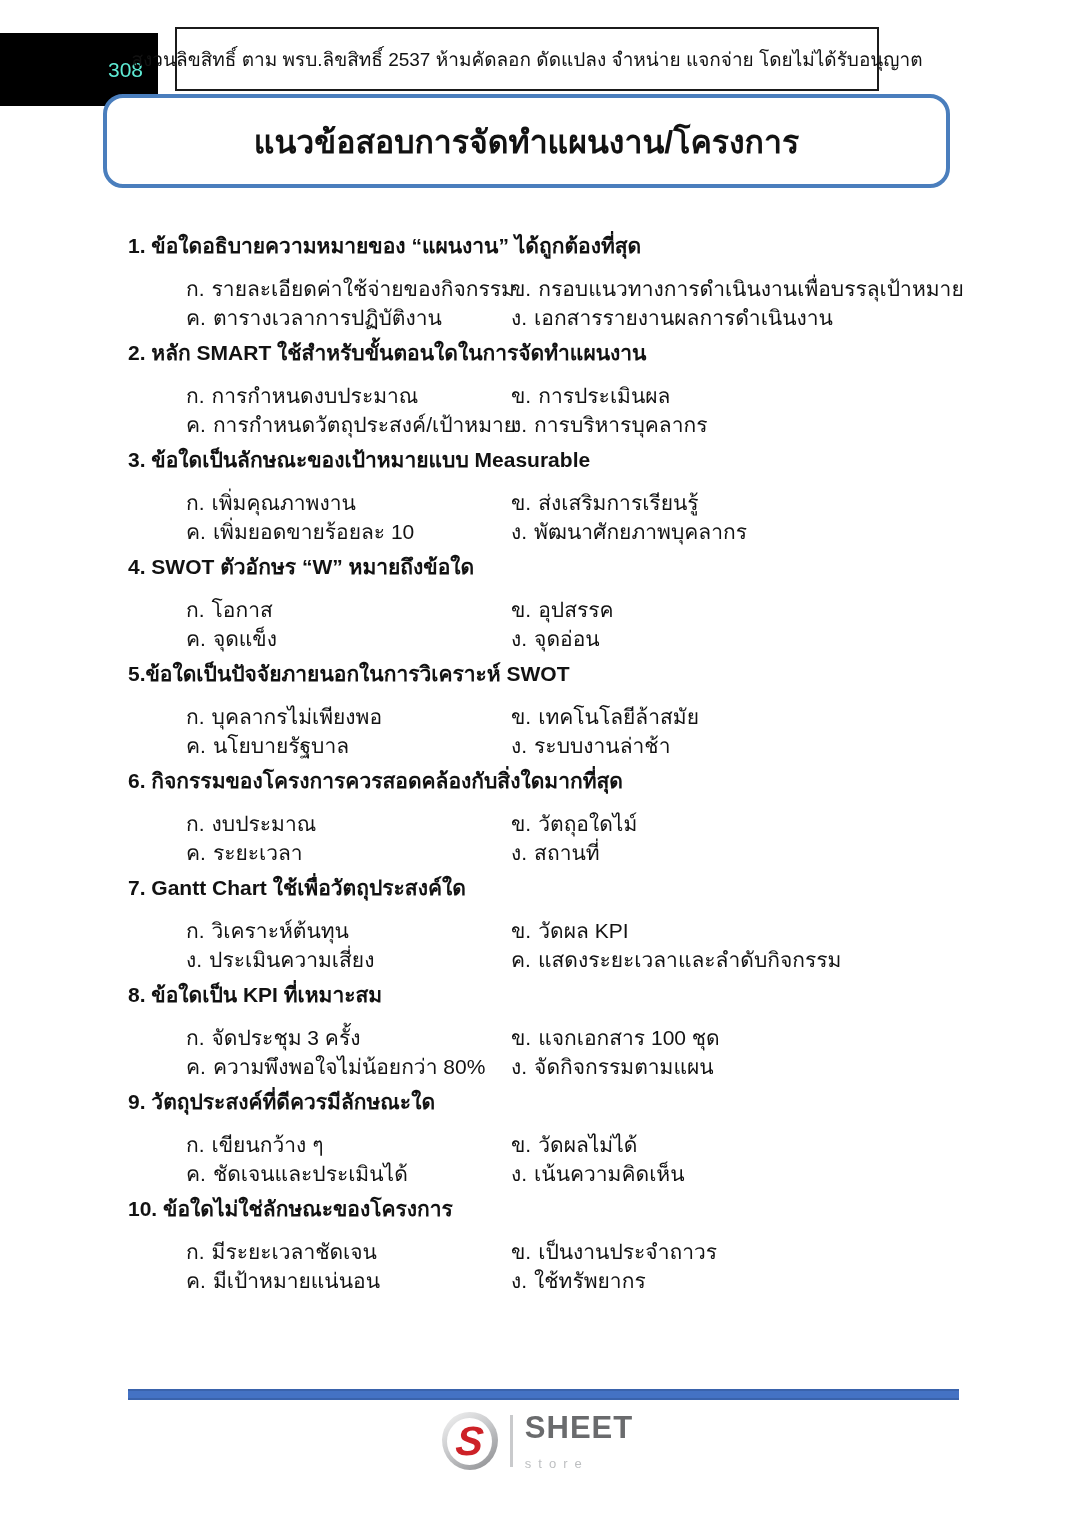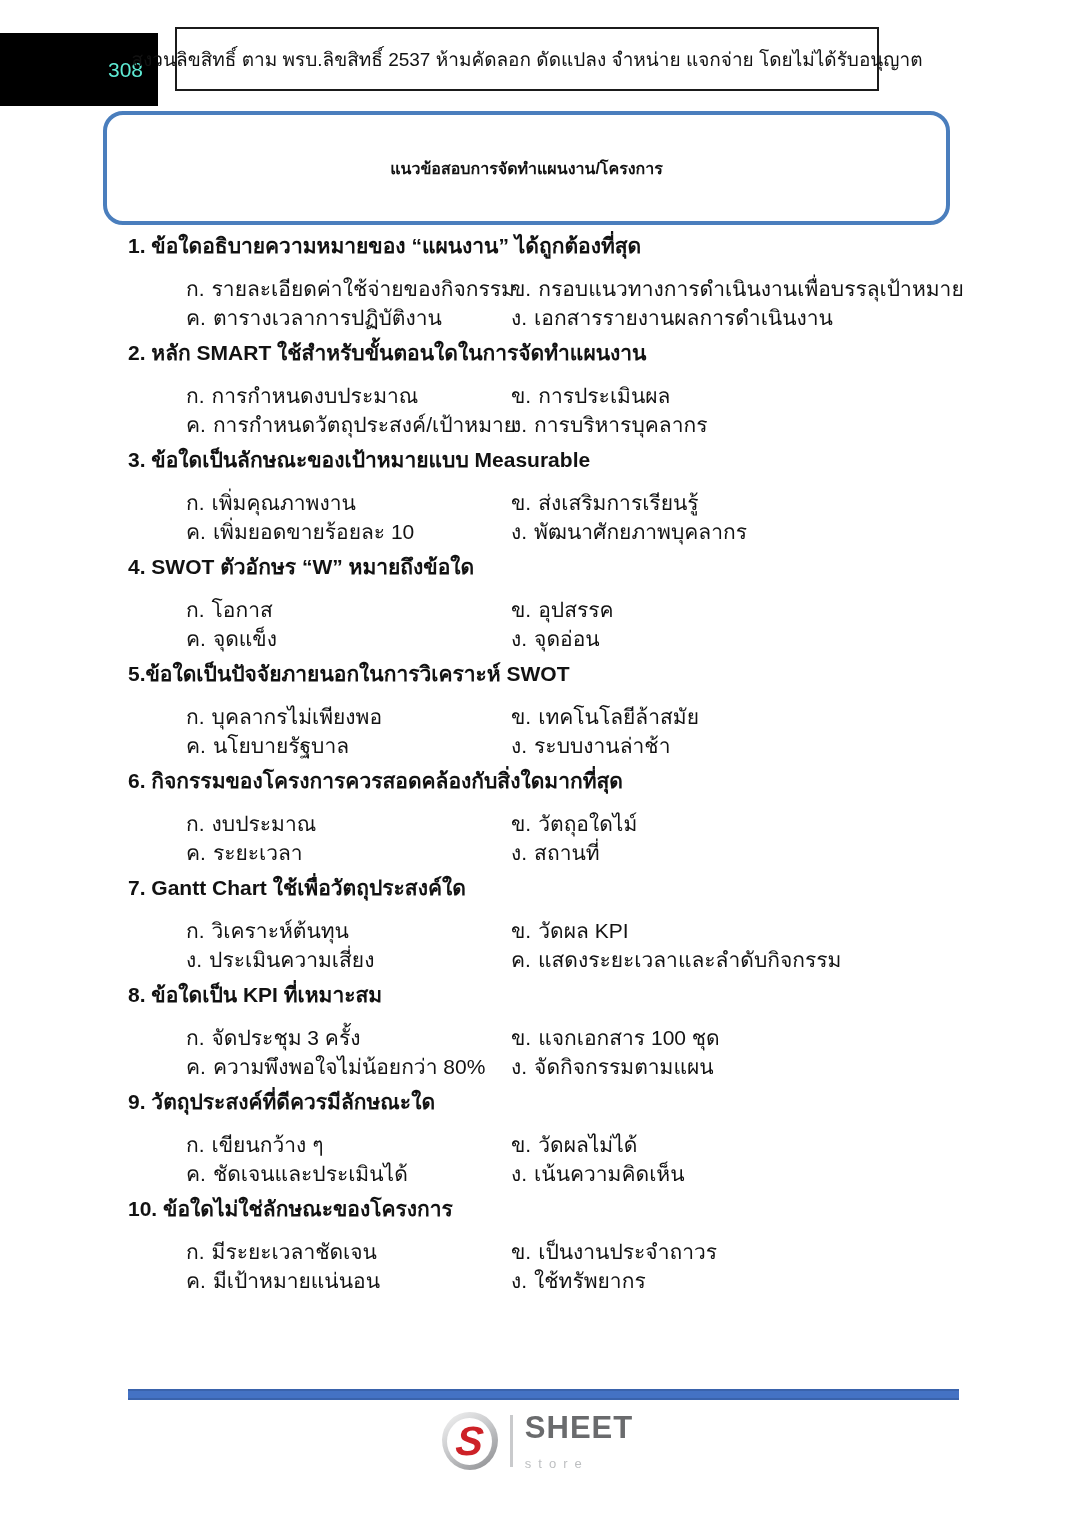--- a/index.html
+++ b/index.html
@@ -20,24 +20,24 @@
   }
   
   .copyright-box{
     position:absolute;left:175px;top:27px;width:704px;height:64px;
     border:2px solid #1b1b1b;background:#ffffff;
     display:flex;align-items:center;justify-content:center;
     font-size:19px;box-sizing:border-box;white-space:nowrap;
   }
   
   .title-box{
-    position:absolute;left:103px;top:111px;width:847px;height:114px;
+    position:absolute;left:103px;top:94px;width:847px;height:94px;
     border:4px solid #4a7ebd;border-radius:20px;background:#ffffff;
     display:flex;align-items:center;justify-content:center;
-    font-size:16px;font-weight:bold;box-sizing:border-box;
+    font-size:32px;font-weight:bold;box-sizing:border-box;
   }
   
   .questions{position:absolute;left:128px;top:233px;width:845px;}
   .question{margin-bottom:10px;}
   .q-line{font-size:21px;font-weight:bold;line-height:26px;margin-bottom:17px;}
   .choices{
     display:grid;grid-template-columns:325px 1fr;row-gap:4px;
     padding-left:58px;font-size:21px;line-height:25px;font-weight:normal;
   }
   .choice{white-space:nowrap;}

